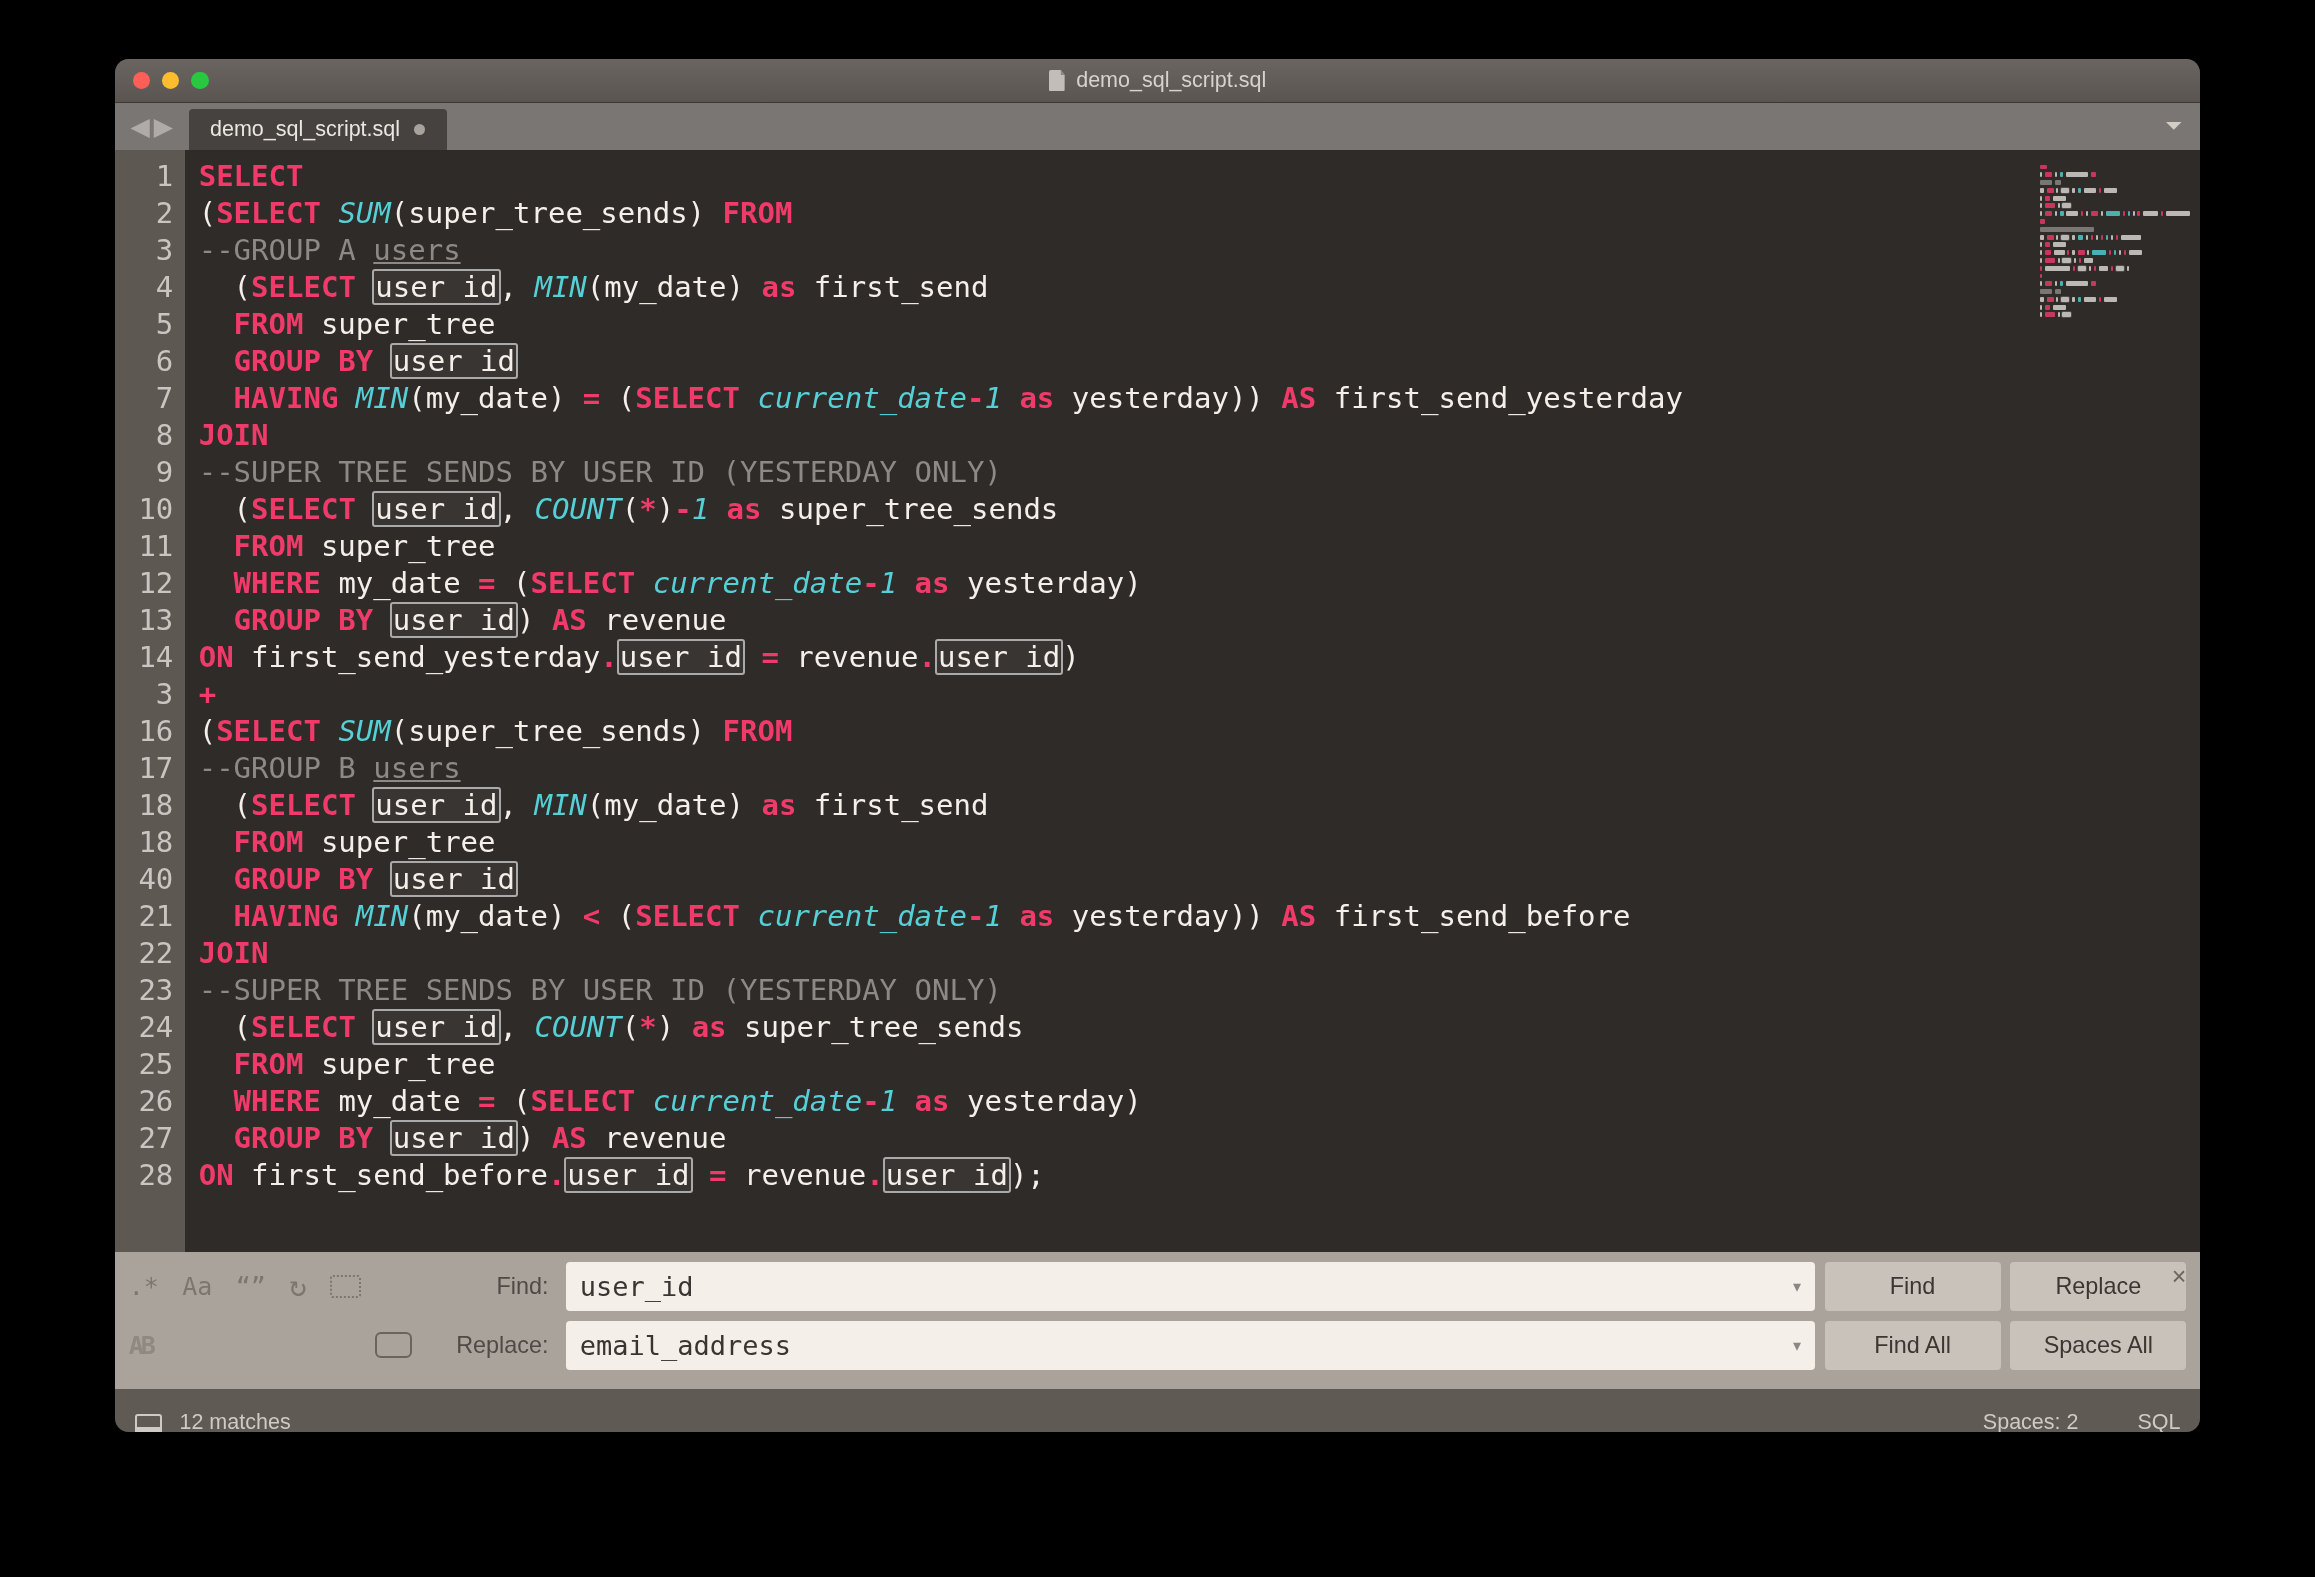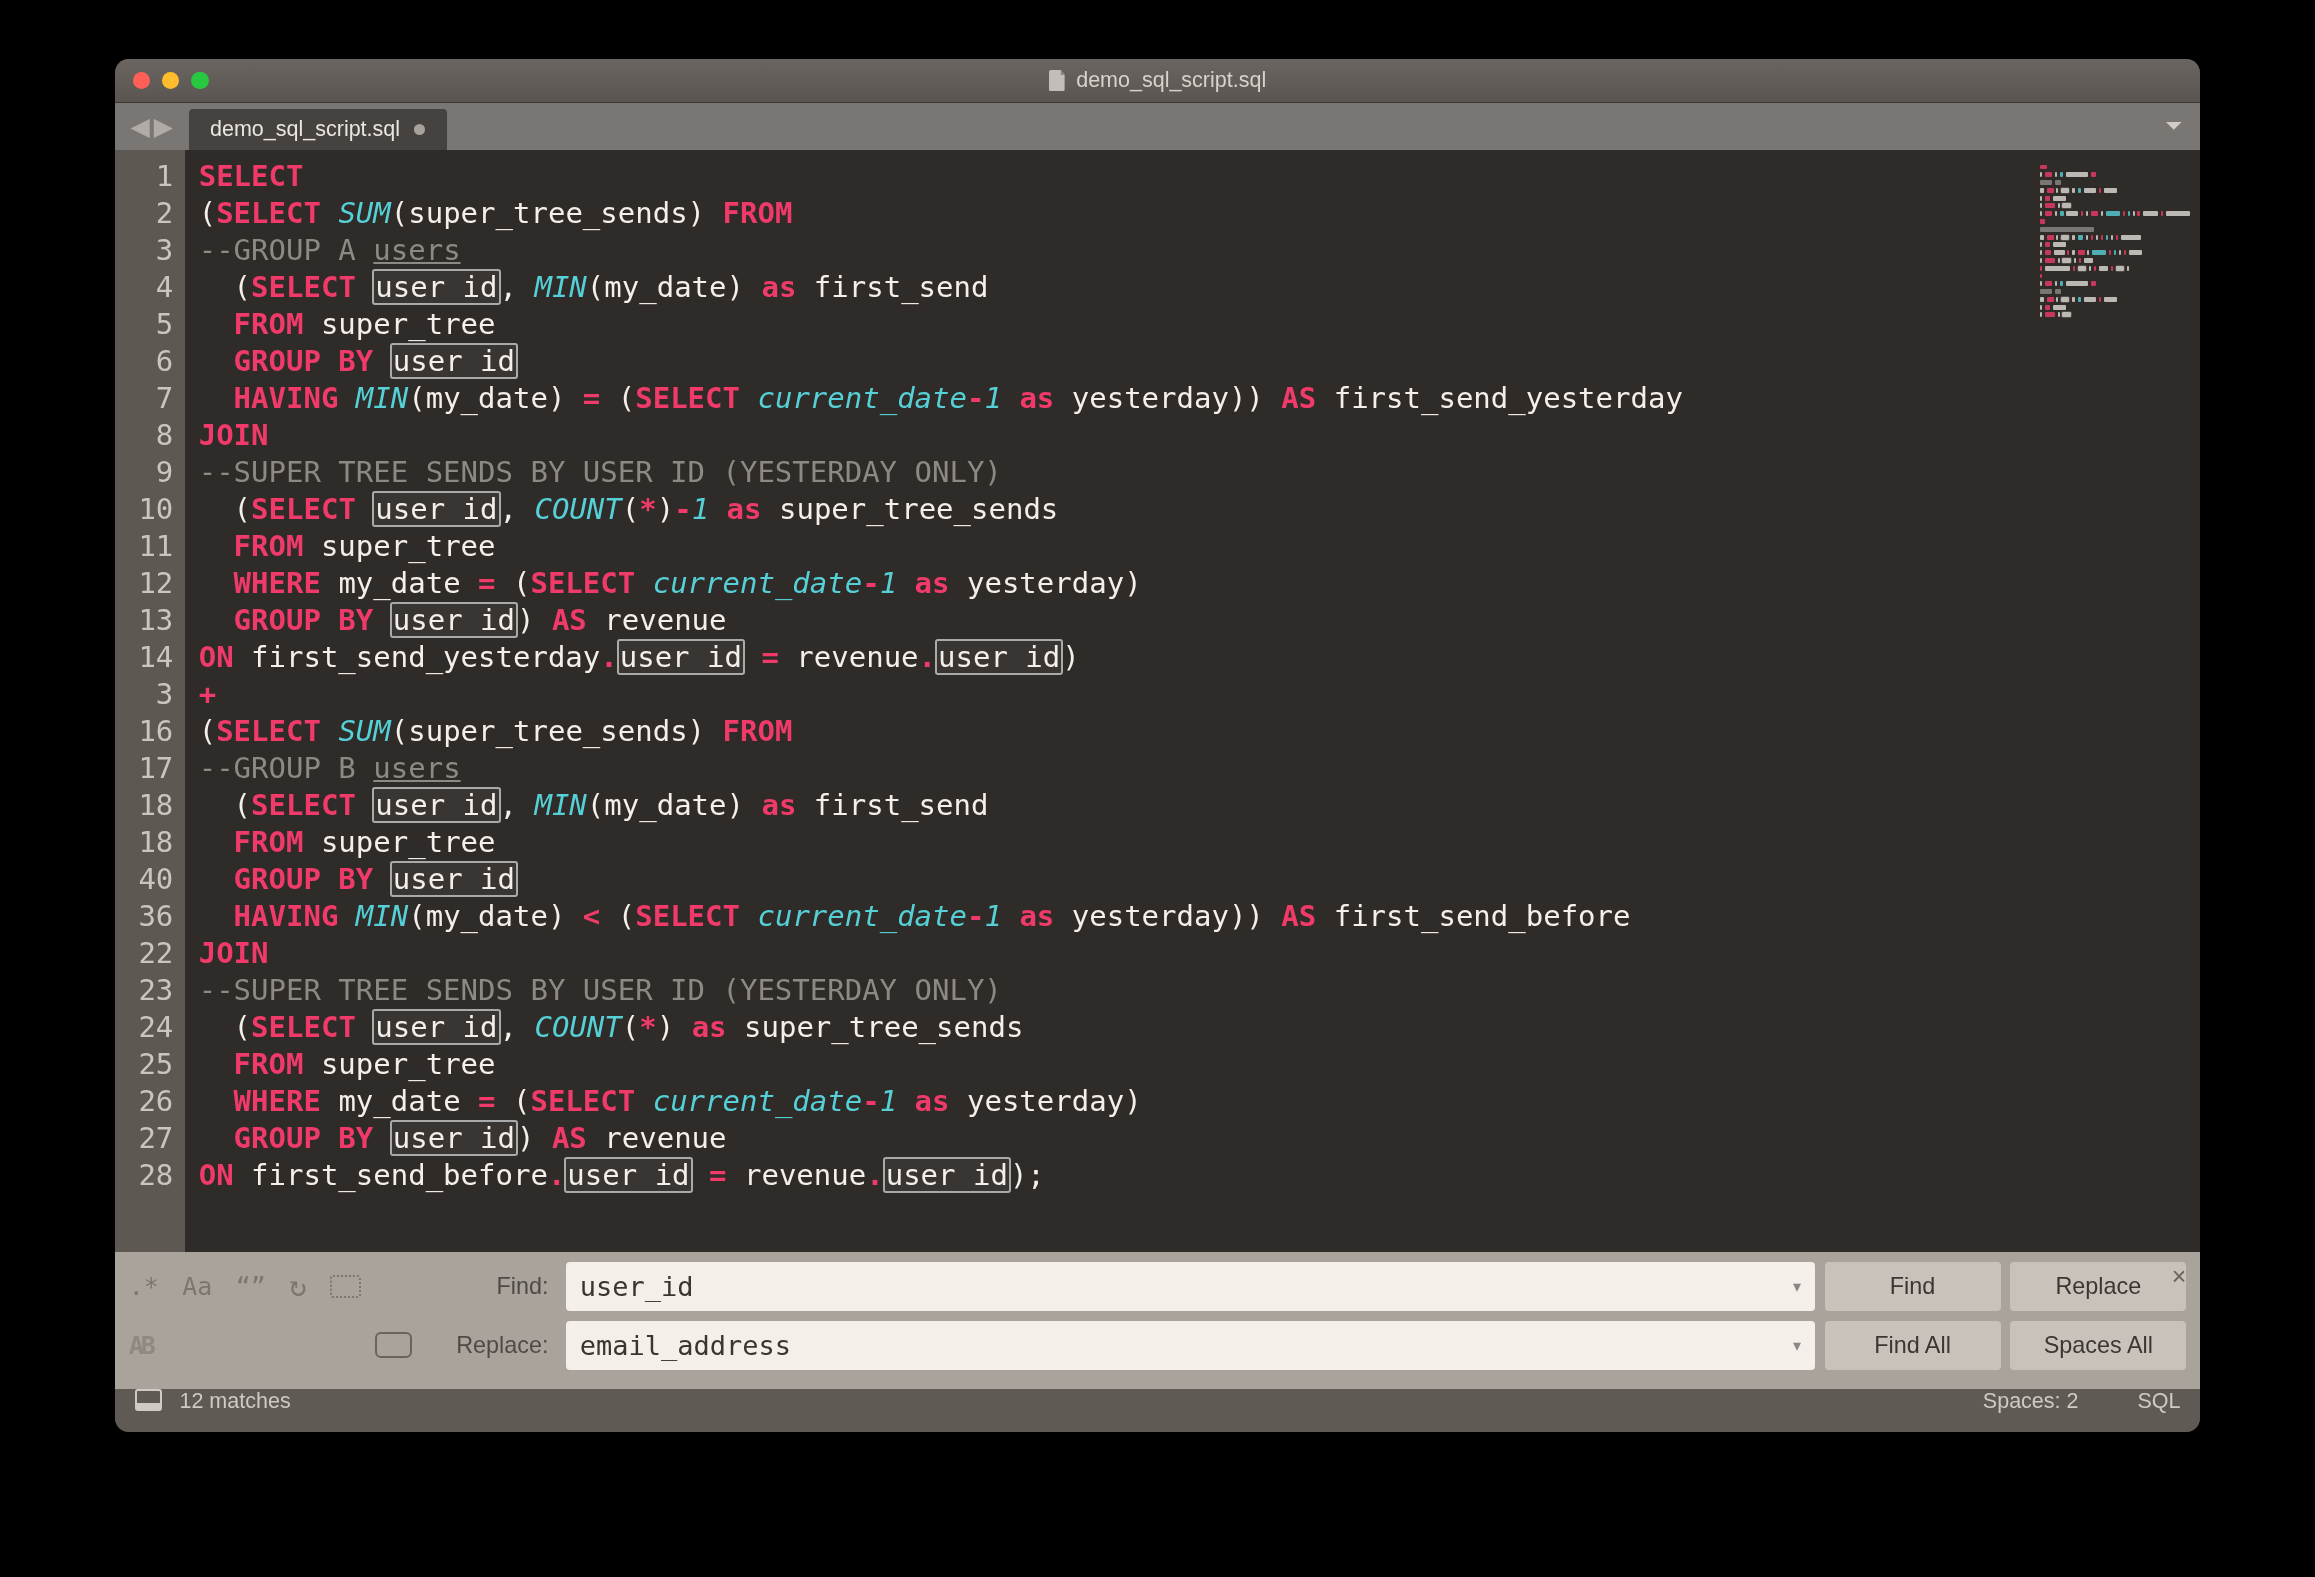--- a/index.html
+++ b/index.html
@@ -60,21 +60,21 @@
   .opt{font:25px/1 "Menlo",monospace;color:#736c64;opacity:.8;}
   .opt.box{border:2px dotted #736c64;padding:2px 3.9px;font-size:15.6px;border-radius:2.9px;}
   .opt.rect{width:33px;height:21.5px;border:2.9px solid #5a544d;border-radius:5.9px;}
   .label{width:127px;text-align:right;color:#4f4a44;font-size:23.4px;padding-right:7.8px;}
   .input-wrap{flex:1;position:relative;}
   .input{width:100%;height:49px;background:var(--input-bg);border:none;border-radius:3.9px;padding:0 49px 0 13.7px;font:27px/1 "Menlo","Consolas",monospace;color:#3a3530;box-sizing:border-box;}
   .input-caret{position:absolute;right:13.7px;top:50%;transform:translateY(-50%);color:#888;}
   .btn{width:176px;height:49px;background:var(--btn-bg);border:none;border-radius:3.9px;color:#3b3631;font-size:23.4px;}
   .close-find{position:absolute;right:13.7px;top:9.8px;color:#6b655e;font-size:25px;}
   
-  .statusbar{height:46px;background:var(--status-bg);display:flex;align-items:flex-start;color:#cfcac3;font-size:21.5px;padding:0 19.5px;gap:17.6px;}
+  .statusbar{height:46px;background:var(--status-bg);display:flex;align-items:flex-end;color:#cfcac3;font-size:21.5px;padding:0 19.5px;gap:17.6px;}
   .statusbar .right{margin-left:auto;display:flex;gap:59px;}
   .panel-icon{width:23.4px;height:17.6px;border:2px solid #cfcac3;border-radius:2.9px;position:relative;}
   .panel-icon::after{content:"";position:absolute;left:0;right:0;bottom:0;height:5.9px;background:#cfcac3;}
 </style>
 </head>
 <body>
 
 <div class="frame">
 
   <div class="titlebar">
@@ -123,21 +123,21 @@
         <div>11</div>
         <div>12</div>
         <div>13</div>
         <div>14</div>
         <div>3</div>
         <div>16</div>
         <div>17</div>
         <div>18</div>
         <div>18</div>
         <div>40</div>
-        <div>36</div>
+        <div>21</div>
         <div>22</div>
         <div>23</div>
         <div>24</div>
         <div>25</div>
         <div>26</div>
         <div>27</div>
         <div>28</div>
       </div>
     <div class="code" id="code"><div><span class="kw">SELECT</span></div><div><span>(</span><span class="kw">SELECT</span><span> </span><span class="fn">SUM</span><span>(super_tree_sends) </span><span class="kw">FROM</span></div><div><span class="cm">--GROUP A </span><span class="cm" style="text-decoration: underline;">users</span></div><div><span>  (</span><span class="kw">SELECT</span><span> </span><span class="hl">user_id</span><span>, </span><span class="fn">MIN</span><span>(my_date) </span><span class="kw">as</span><span> first_send</span></div><div><span>  </span><span class="kw">FROM</span><span> super_tree</span></div><div><span>  </span><span class="kw">GROUP BY</span><span> </span><span class="hl">user_id</span></div><div><span>  </span><span class="kw">HAVING</span><span> </span><span class="fn">MIN</span><span>(my_date) </span><span class="kw">=</span><span> (</span><span class="kw">SELECT</span><span> </span><span class="fn">current_date</span><span class="kw">-</span><span class="fn">1</span><span> </span><span class="kw">as</span><span> yesterday)) </span><span class="kw">AS</span><span> first_send_yesterday</span></div><div><span class="kw">JOIN</span></div><div><span class="cm">--SUPER TREE SENDS BY USER ID (YESTERDAY ONLY)</span></div><div><span>  (</span><span class="kw">SELECT</span><span> </span><span class="hl">user_id</span><span>, </span><span class="fn">COUNT</span><span>(</span><span class="kw">*</span><span>)</span><span class="kw">-</span><span class="fn">1</span><span> </span><span class="kw">as</span><span> super_tree_sends</span></div><div><span>  </span><span class="kw">FROM</span><span> super_tree</span></div><div><span>  </span><span class="kw">WHERE</span><span> my_date </span><span class="kw">=</span><span> (</span><span class="kw">SELECT</span><span> </span><span class="fn">current_date</span><span class="kw">-</span><span class="fn">1</span><span> </span><span class="kw">as</span><span> yesterday)</span></div><div><span>  </span><span class="kw">GROUP BY</span><span> </span><span class="hl">user_id</span><span>) </span><span class="kw">AS</span><span> revenue</span></div><div><span class="kw">ON</span><span> first_send_yesterday</span><span class="kw">.</span><span class="hl">user_id</span><span> </span><span class="kw">=</span><span> revenue</span><span class="kw">.</span><span class="hl">user_id</span><span>)</span></div><div><span class="kw">+</span></div><div><span>(</span><span class="kw">SELECT</span><span> </span><span class="fn">SUM</span><span>(super_tree_sends) </span><span class="kw">FROM</span></div><div><span class="cm">--GROUP B </span><span class="cm" style="text-decoration: underline;">users</span></div><div><span>  (</span><span class="kw">SELECT</span><span> </span><span class="hl">user_id</span><span>, </span><span class="fn">MIN</span><span>(my_date) </span><span class="kw">as</span><span> first_send</span></div><div><span>  </span><span class="kw">FROM</span><span> super_tree</span></div><div><span>  </span><span class="kw">GROUP BY</span><span> </span><span class="hl">user_id</span></div><div><span>  </span><span class="kw">HAVING</span><span> </span><span class="fn">MIN</span><span>(my_date) </span><span class="kw">&lt;</span><span> (</span><span class="kw">SELECT</span><span> </span><span class="fn">current_date</span><span class="kw">-</span><span class="fn">1</span><span> </span><span class="kw">as</span><span> yesterday)) </span><span class="kw">AS</span><span> first_send_before</span></div><div><span class="kw">JOIN</span></div><div><span class="cm">--SUPER TREE SENDS BY USER ID (YESTERDAY ONLY)</span></div><div><span>  (</span><span class="kw">SELECT</span><span> </span><span class="hl">user_id</span><span>, </span><span class="fn">COUNT</span><span>(</span><span class="kw">*</span><span>) </span><span class="kw">as</span><span> super_tree_sends</span></div><div><span>  </span><span class="kw">FROM</span><span> super_tree</span></div><div><span>  </span><span class="kw">WHERE</span><span> my_date </span><span class="kw">=</span><span> (</span><span class="kw">SELECT</span><span> </span><span class="fn">current_date</span><span class="kw">-</span><span class="fn">1</span><span> </span><span class="kw">as</span><span> yesterday)</span></div><div><span>  </span><span class="kw">GROUP BY</span><span> </span><span class="hl">user_id</span><span>) </span><span class="kw">AS</span><span> revenue</span></div><div><span class="kw">ON</span><span> first_send_before</span><span class="kw">.</span><span class="hl">user_id</span><span> </span><span class="kw">=</span><span> revenue</span><span class="kw">.</span><span class="hl">user_id</span><span>);</span></div></div>
     <div class="minimap" id="minimap">

